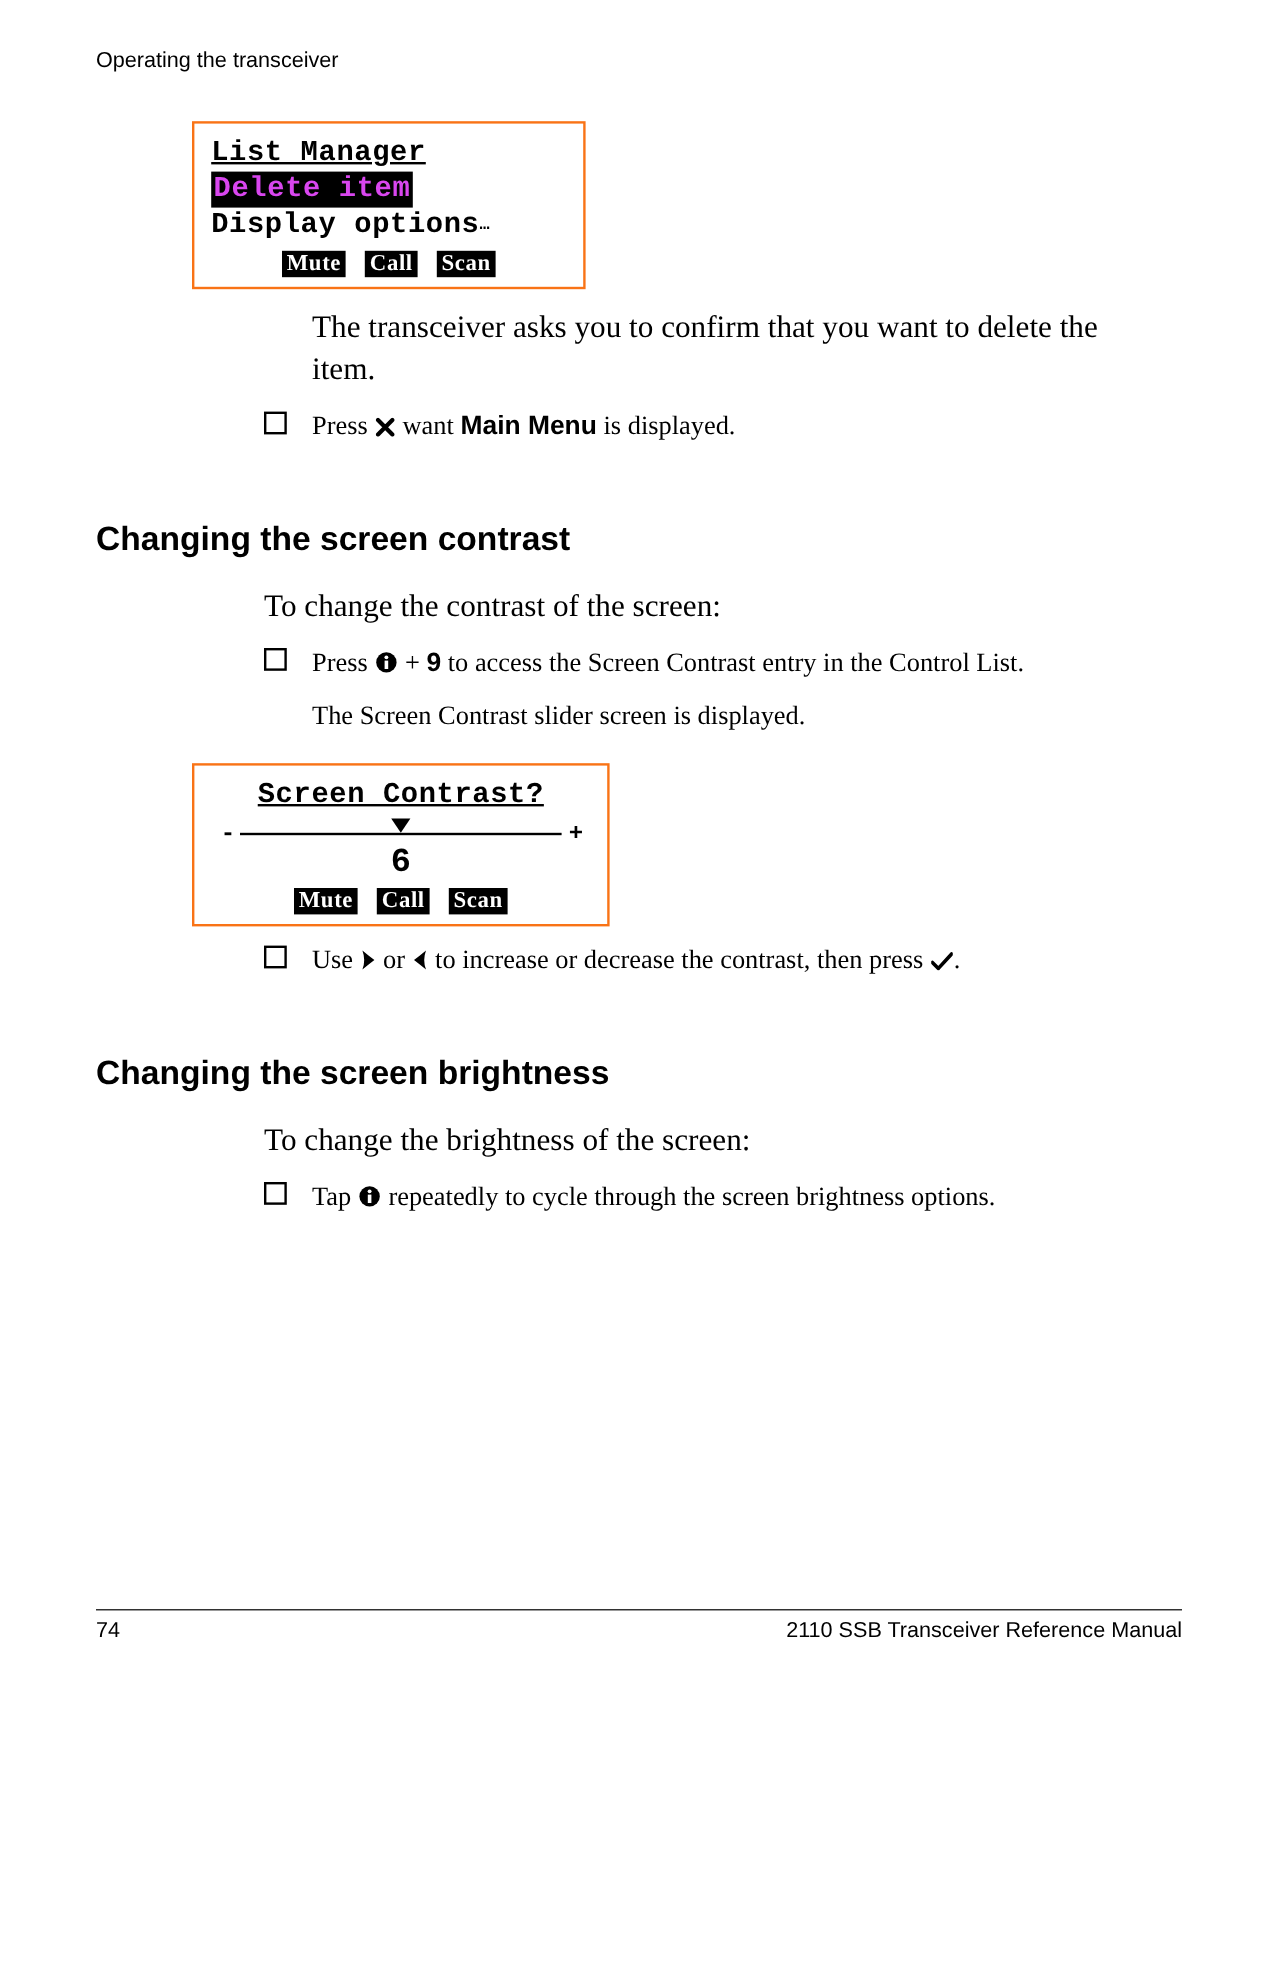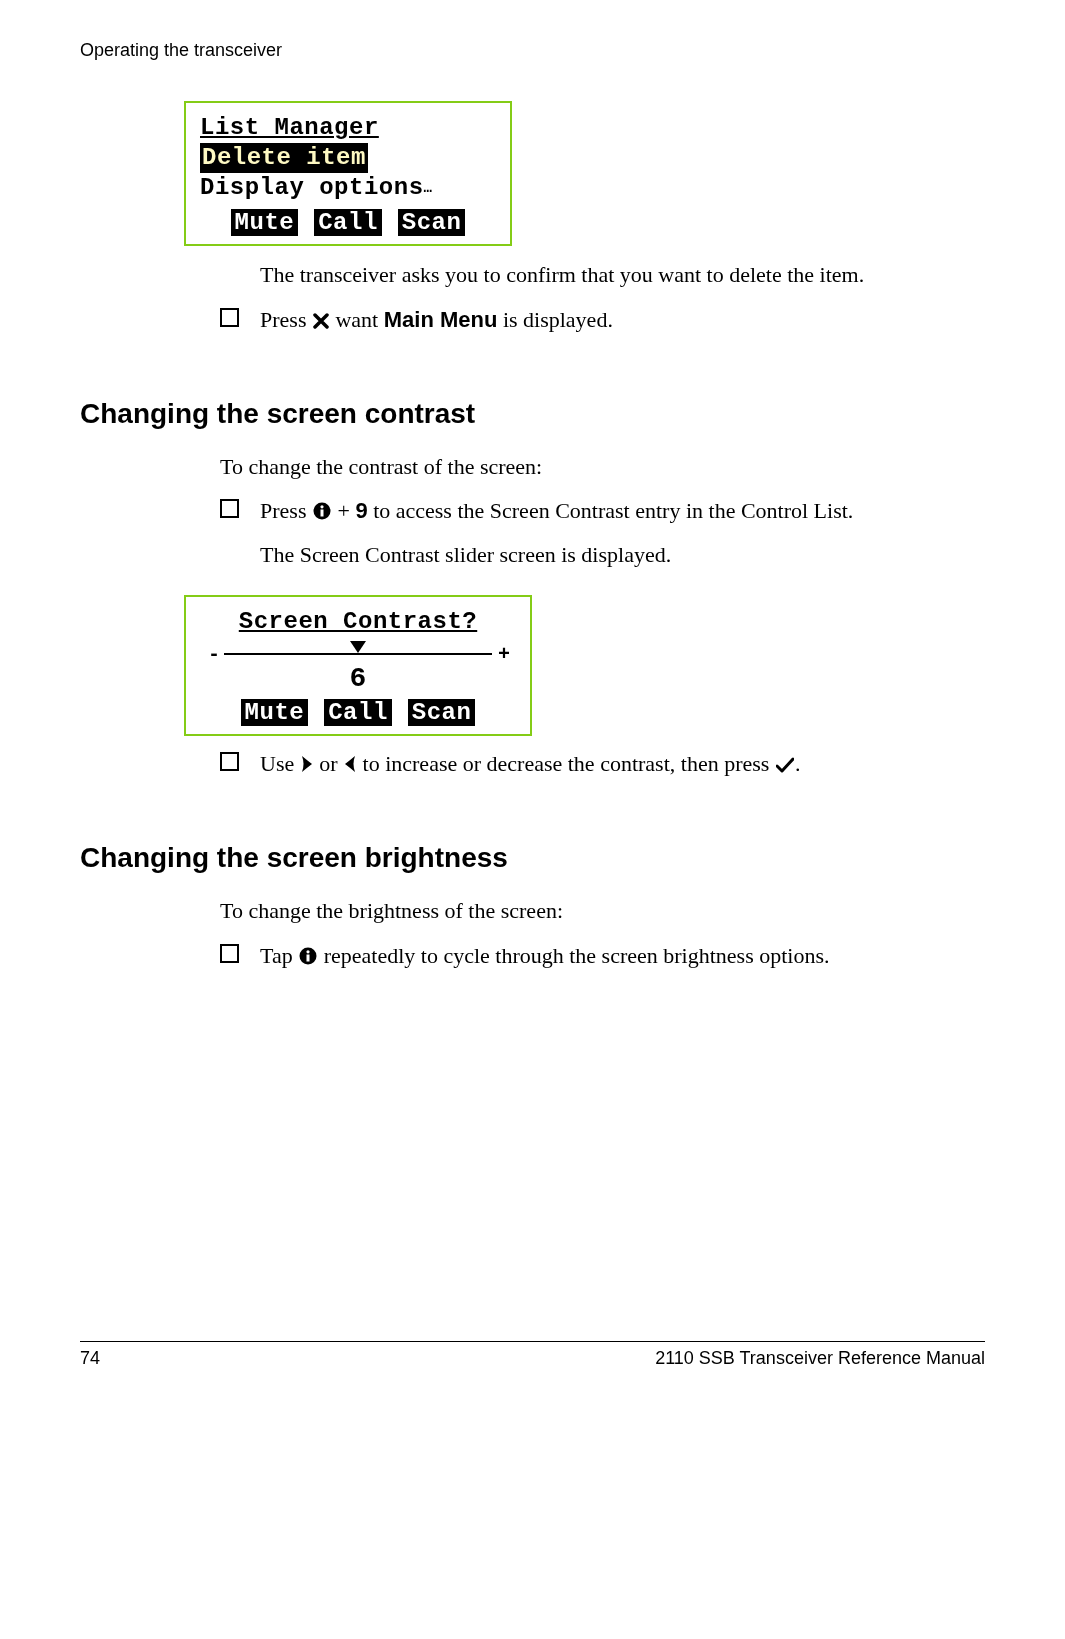--- a/index.html
+++ b/index.html
@@ -22,65 +22,65 @@
   }
   .running-header {
     font-family: Arial, Helvetica, sans-serif;
     font-size: 18px;
     color: #000;
   }
   .content {
     margin-top: 40px;
   }
   .lcd-frame {
-    margin-left: 104px;
-    border: 2px solid #84cc16;
+    margin-left: 80px;
+    border: 2px solid #f97316;
     padding: 10px 14px 8px 14px;
     display: inline-block;
     background: #fff;
   }
   .lcd-frame.lm { width: 296px; }
   .lcd-frame.sc { width: 316px; }
   .pixel-text {
     font-family: "Courier New", monospace;
     font-weight: 700;
     letter-spacing: 0.5px;
     font-size: 24px;
     line-height: 30px;
     white-space: pre;
   }
   .pixel-title { text-decoration: underline; }
   .lcd-frame.sc .pixel-title { text-decoration: underline; }
   .inv {
     background: #000;
-    color: #fef9c3;
+    color: #d946ef;
     padding: 0 2px;
     display: inline-block;
   }
   .lcd-softkeys {
     margin-top: 6px;
     text-align: center;
   }
   .softkey {
-    font-family: Liberation Mono, monospace;
+    font-family: Liberation Serif, serif;
     font-weight: 700;
-    font-size: 24px;
+    font-size: 19px;
     letter-spacing: 0.5px;
     color: #fff;
     background: #000;
     padding: 0px 4px;
     margin: 0 6px;
     display: inline-block;
   }
   .body-indent {
     margin-left: 140px;
     margin-right: 40px;
   }
   .body-text {
-    font-size: 22px;
+    font-size: 26px;
     line-height: 1.35;
     margin: 14px 0;
   }
   .check-item {
     display: flex;
     margin: 12px 0;
   }
   .check-box {
     width: 40px;
     flex: 0 0 40px;

